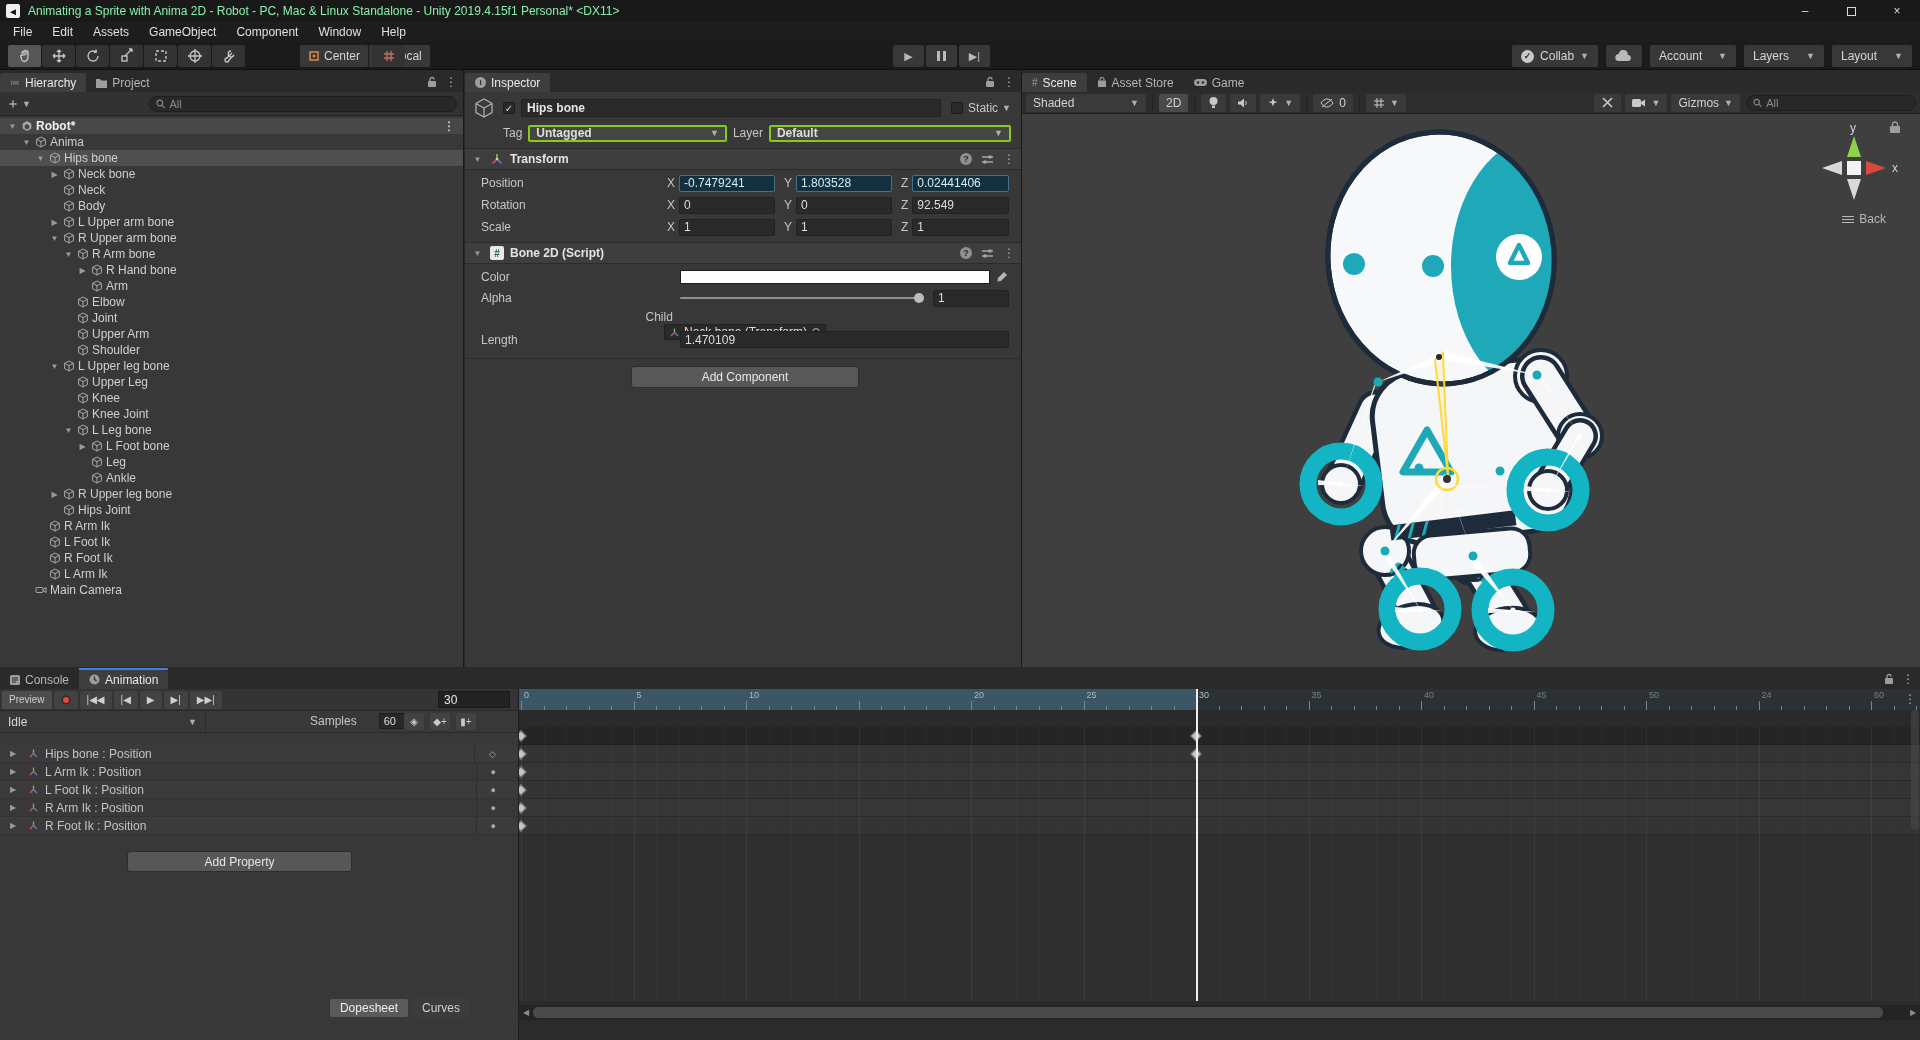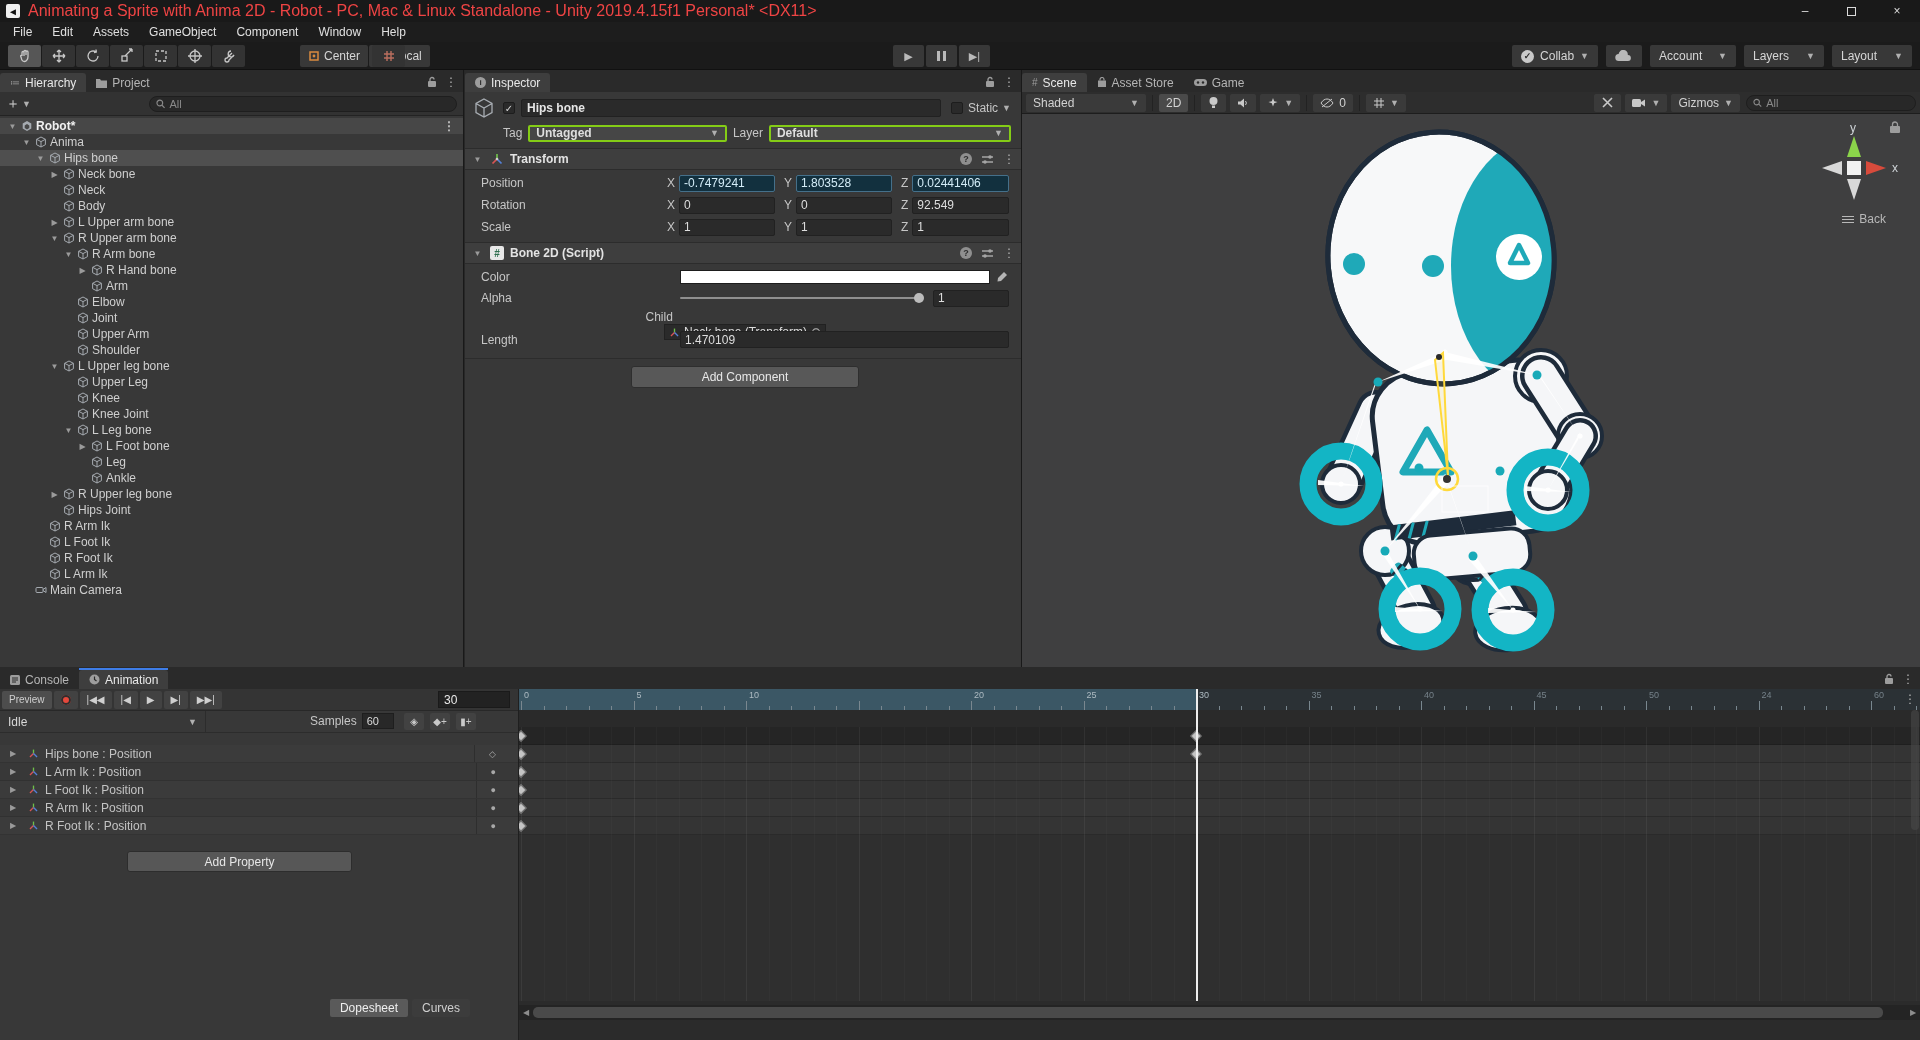--- a/index.html
+++ b/index.html
@@ -14,21 +14,21 @@
   html,body{background:#101010;}
   #app{position:relative;width:1920px;height:1040px;background:#282828;
        font-family:"Liberation Sans",sans-serif;font-size:12px;color:var(--text);
        overflow:hidden;user-select:none;}
   .abs{position:absolute;}
   
   .titlebar{position:absolute;left:0;top:0;width:1920px;height:22px;background:#191919;
             display:flex;align-items:center;color:#eaeaea;}
   .win-icon{width:14px;height:14px;margin:0 8px 0 6px;background:#f0f0f0;border-radius:2px;
             display:flex;align-items:center;justify-content:center;color:#111;font-size:10px;font-weight:bold;}
-  .title-text{font-size:16px;color:#ef4444;white-space:nowrap;}
+  .title-text{font-size:12px;color:#86efac;white-space:nowrap;}
   .win-controls{margin-left:auto;display:flex;height:22px;}
   .win-btn{width:46px;height:22px;display:flex;align-items:center;justify-content:center;color:#dadada;font-size:12px;}
   .max-glyph{width:9px;height:9px;border:1px solid #dadada;display:inline-block;}
   
   .menubar{position:absolute;left:0;top:22px;width:1920px;height:20px;background:#1d1d1d;
            display:flex;align-items:center;padding-left:4px;gap:2px;}
   .menu-item{padding:2px 9px;color:#e0e0e0;font-size:12px;}
   
   .toolbar{position:absolute;left:0;top:42px;width:1920px;height:28px;background:#1b1b1b;border-bottom:1px solid #111;}
   .tool-group{position:absolute;left:8px;top:3px;display:flex;gap:1px;}
@@ -120,21 +120,21 @@
   .ctrl-row{position:absolute;left:0;top:0;right:0;height:22px;background:#343434;border-bottom:1px solid #282828;
             display:flex;align-items:center;gap:2px;padding:0 2px;}
   .ctrl-btn{height:18px;background:#424242;border-radius:2px;display:flex;align-items:center;justify-content:center;
             color:#cfcfcf;font-size:10px;padding:0 7px;}
   .record-btn{width:24px;}
   .record-dot{width:10px;height:10px;border-radius:50%;background:var(--record-red);box-shadow:0 0 0 2px #2e2e2e inset;}
   .frame-field{position:absolute;right:8px;top:2px;width:72px;height:17px;background:#222;border:1px solid #1a1a1a;
                color:#e8e8e8;font-size:12px;padding:0 5px;font-family:inherit;outline:none;}
   .clip-row{position:absolute;left:0;top:22px;right:0;height:22px;background:#383838;border-bottom:1px solid #2c2c2c;display:flex;align-items:center;}
   .clip-dd{width:206px;height:22px;display:flex;align-items:center;justify-content:space-between;padding:0 8px;color:#d8d8d8;border-right:1px solid #2c2c2c;}
-  .samples{position:absolute;left:310px;top:2px;display:flex;align-items:center;gap:5px;color:#c6c6c6;}
+  .samples{position:absolute;left:310px;top:2px;display:flex;align-items:center;gap:22px;color:#c6c6c6;}
   .samples input{width:32px;height:16px;background:#282828;border:1px solid #1e1e1e;color:#dcdcdc;font-size:11px;padding:0 4px;font-family:inherit;outline:none;}
   .anim-icon-btn{width:20px;height:17px;background:#424242;border-radius:2px;display:flex;align-items:center;justify-content:center;color:#c9c9c9;font-size:10px;}
   .prop-rows{position:absolute;left:0;top:56px;right:0;}
   .prop-row{height:18px;display:flex;align-items:center;color:#c3c3c3;border-bottom:1px solid rgba(0,0,0,0.12);}
   .prop-row:nth-child(odd){background:#3b3b3b;}
   .prop-row .tw{width:26px;}
   .prop-label{padding-left:4px;font-size:12px;}
   .prop-right{margin-left:auto;padding-right:22px;color:#a8a8a8;font-size:9px;border-left:1px solid #2e2e2e;height:100%;
               display:flex;align-items:center;padding-left:14px;}
   .add-prop-btn{position:absolute;left:127px;top:162px;width:225px;height:21px;background:#575757;border:1px solid #2d2d2d;

